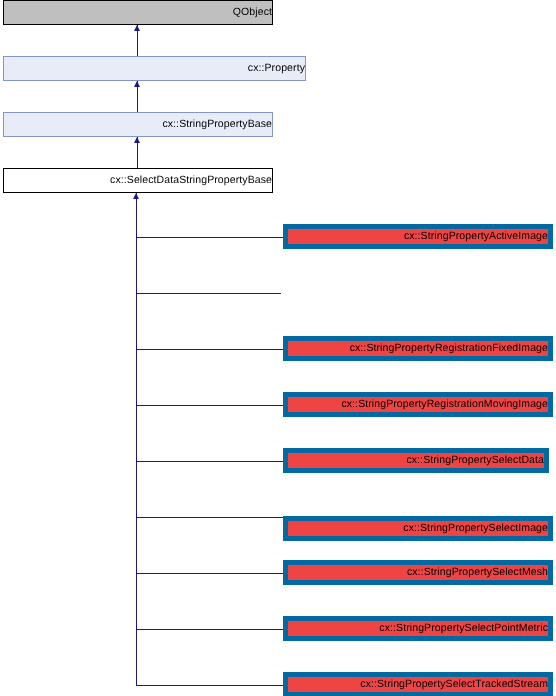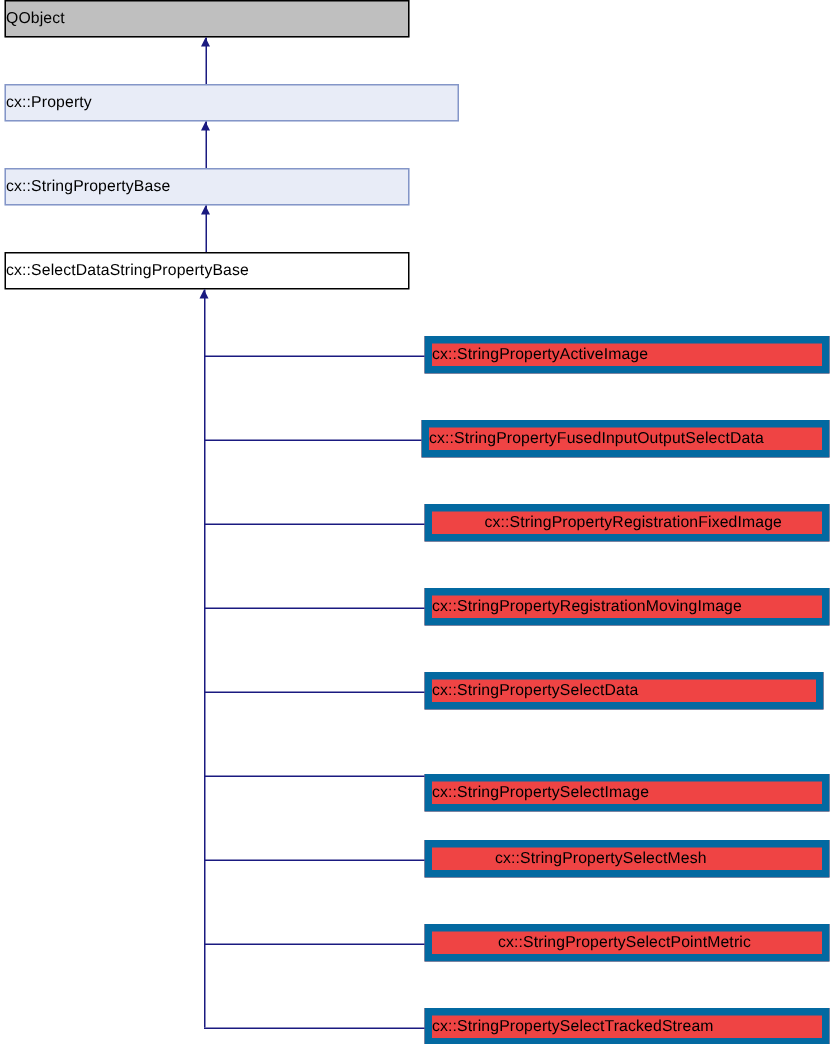--- a/index.html
+++ b/index.html
@@ -16,21 +16,21 @@
     width: 556px;
     height: 696px;
     background: #ffffff;
     overflow: hidden;
   }
   .node {
     position: absolute;
     box-sizing: border-box;
     display: flex;
     align-items: center;
-    justify-content: flex-start;
+    justify-content: flex-end;
     font-size: 10.5px;
     line-height: 1;
     color: #000000;
     white-space: nowrap;
     letter-spacing: 0.1px;
     text-rendering: geometricPrecision;
   }
   .node.root {
     background: #bfbfbf;
     border: 1px solid #000000;
@@ -88,23 +88,20 @@
       <span class="node-label">cx::SelectDataStringPropertyBase</span>
     </div>
     <div class="edge v" style="left: 137px; top: 137px; height: 31px;"></div>
     <div class="arrow" style="left: 134px; top: 137px;"></div>
     <div class="edge v" style="left: 136px; top: 193px; height: 492px;"></div>
     <div class="arrow" style="left: 133px; top: 193px;"></div>
     <div class="node child" style="left: 283px; top: 224px; width: 270px; height: 25px;">
       <span class="node-label">cx::StringPropertyActiveImage</span>
     </div>
     <div class="edge h" style="left: 136px; top: 237px; width: 147px;"></div>
-    <div class="node child" style="left: 281px; top: 280px; width: 272px; height: 25px;">
-      <span class="node-label">cx::StringPropertyFusedInputOutputSelectData</span>
-    </div>
     <div class="edge h" style="left: 136px; top: 293px; width: 145px;"></div>
     <div class="node child" style="left: 283px; top: 336px; width: 270px; height: 25px; padding-left: 35px;">
       <span class="node-label">cx::StringPropertyRegistrationFixedImage</span>
     </div>
     <div class="edge h" style="left: 136px; top: 349px; width: 147px;"></div>
     <div class="node child" style="left: 283px; top: 392px; width: 270px; height: 25px;">
       <span class="node-label">cx::StringPropertyRegistrationMovingImage</span>
     </div>
     <div class="edge h" style="left: 136px; top: 405px; width: 147px;"></div>
     <div class="node child" style="left: 283px; top: 448px; width: 266px; height: 25px;">

